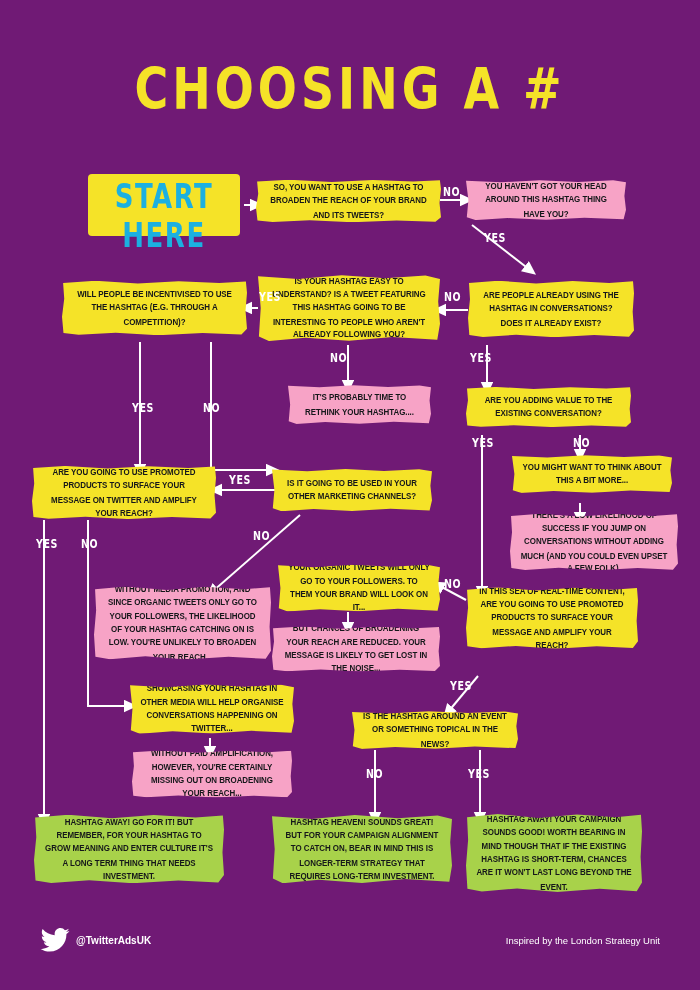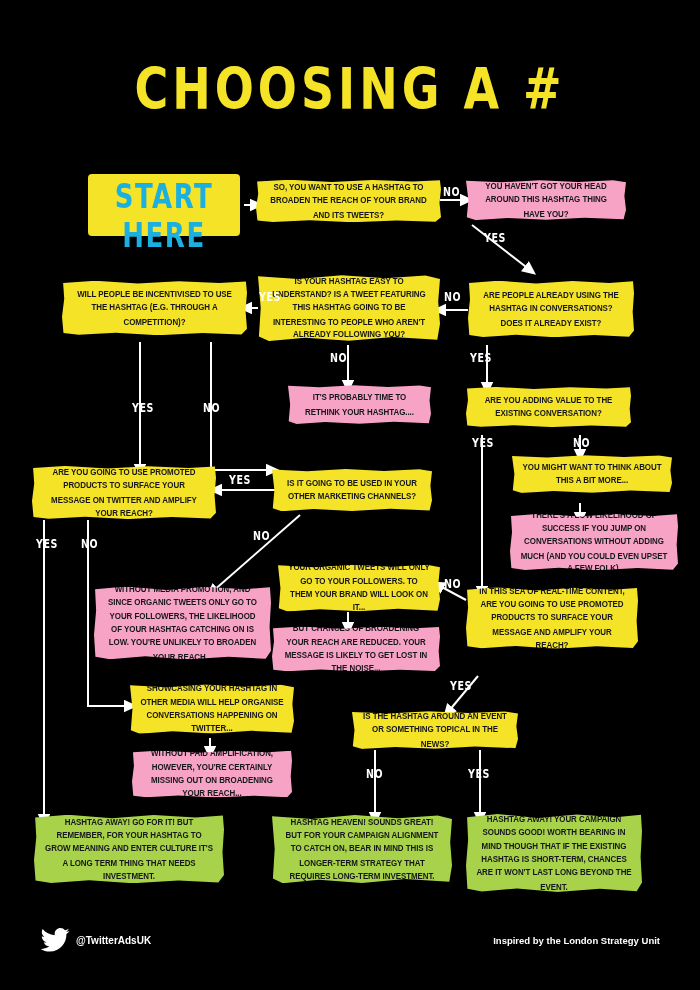--- a/index.html
+++ b/index.html
@@ -2,21 +2,21 @@
 <html><head>
 <meta charset="utf-8">
 <style>
   * { box-sizing: border-box; margin: 0; padding: 0; }
   html, body {
     width: 700px; height: 990px;
     background: #1cb0e0;
     font-family: "Liberation Sans", sans-serif;
     overflow: hidden;
   }
-  #stage { position: relative; width: 700px; height: 990px; background: #000000; }
+  #stage { position: relative; width: 700px; height: 990px; background: #701a75; }
 
   
   .title {
     position: absolute; left: 0; top: 62px; width: 700px;
     text-align: center;
     font-family: "DejaVu Sans", sans-serif;
     font-size: 46px; font-weight: bold;
     letter-spacing: 4px;
     color: #f5e328;
     transform: scaleY(1.25);
@@ -80,21 +80,21 @@
   .bird {
     position: absolute; left: 40px; top: 928px; width: 30px; height: 24px;
   }
   .handle {
     position: absolute; left: 76px; top: 935px;
     color: #ffffff; font-size: 10px; font-weight: bold;
     font-family: "Liberation Sans", sans-serif;
   }
   .credit {
     position: absolute; right: 40px; top: 935px;
-    color: #ffffff; font-size: 9.5px; font-weight: bold;
+    color: #ffffff; font-size: 9.5px; font-weight: normal;
     font-family: "Liberation Sans", sans-serif;
   }
 </style>
 </head>
 <body>
 
 <div id="stage">
 
   <div class="title">CHOOSING A #</div>
 

